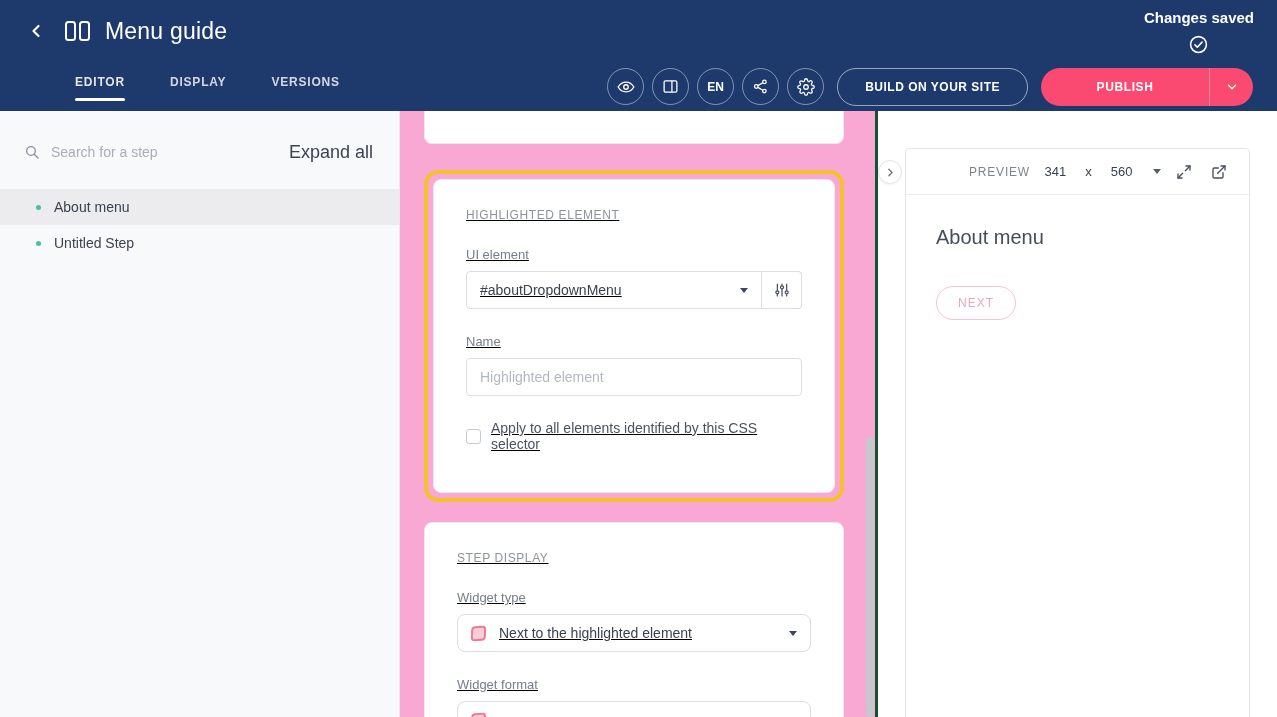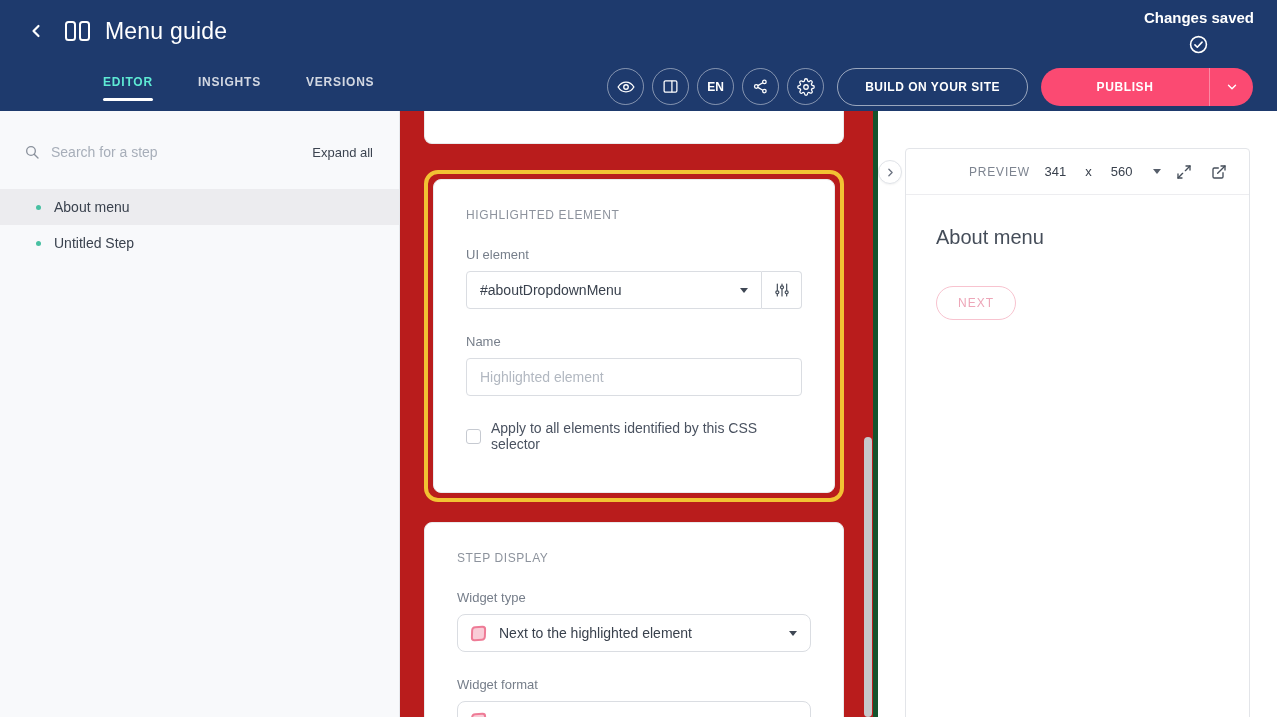--- a/index.html
+++ b/index.html
@@ -12,21 +12,21 @@
   .icon-btn { background:transparent; border:none; cursor:pointer; display:flex; align-items:center; justify-content:center; padding:0; }
   .back-btn { width:26px; height:26px; margin-right:15px; }
   .logo { display:flex; margin-right:13px; }
   .app-title { font-size:23px; font-weight:500; letter-spacing:.2px; color:#fff; }
   .saved { margin-left:auto; display:flex; align-items:center; gap:9px; font-size:15px; font-weight:700;flex-direction:column; }
 
   .hdr-bottom { height:49px; display:flex; align-items:stretch; padding:0 24px; }
   .tabs { display:flex; gap:45px; margin-left:51px; }
   .tab { display:flex; align-items:center; font-size:12px; font-weight:700; letter-spacing:.8px;
     color:rgba(255,255,255,.8); position:relative; padding-bottom:10px; cursor:pointer; text-decoration:none; }
-  .tab.active { color:#5eead4;margin-left:28px; }
+  .tab.active { color:#e5e5e5; }
   .tab.active::after { content:""; position:absolute; left:0; right:0; bottom:10px; height:3px; background:#fff; border-radius:2px; }
   .hdr-actions { margin-left:auto; display:flex; align-items:center; gap:8px; }
   .circle-btn { width:37px; height:37px; border-radius:50%; border:1px solid rgba(255,255,255,.45);
     background:transparent; color:#fff; display:flex; align-items:center; justify-content:center;
     font-size:12px; font-weight:700; cursor:pointer; padding:0; font-family:inherit; }
   .build-btn { height:38px; border-radius:19px; border:1px solid rgba(255,255,255,.55); background:transparent;
     color:#fff; font-size:12px; font-weight:700; letter-spacing:.5px; padding:0 27px; cursor:pointer; margin-left:5px; font-family:inherit; }
   .publish-group { display:flex; height:38px; border-radius:19px; overflow:hidden; background:#fb4a72; margin-left:5px; }
   .publish-main { width:168px; color:#fff; font-weight:700; font-size:12px; letter-spacing:.6px;
     background:transparent; border:none; cursor:pointer; font-family:inherit; }
@@ -34,29 +34,29 @@
     display:flex; align-items:center; justify-content:center; cursor:pointer; }
 
   
   .body-row { display:flex; height:606px; }
 
   
   .sidebar { width:400px; background:#f8f9fb; border-right:1px solid #e7e9ed; padding-top:21px; flex:none; }
   .search-row { display:flex; align-items:center; padding:0 26px 0 24px; height:40px; gap:11px; }
   .search-input { flex:1; border:none; background:transparent; font-size:14px; color:#39404c; outline:none; font-family:inherit; }
   .search-input::placeholder { color:#a7aeb9; }
-  .expand-all { font-size:13px; color:#3c4450; cursor:pointer; white-space:nowrap; }
+  .expand-all { font-size:18px; color:#3c4450; cursor:pointer; white-space:nowrap; }
   .steps { margin-top:17px; list-style:none; }
   .step-item { height:36px; display:flex; align-items:center; gap:13px; padding:0 24px 0 36px;
     font-size:14px; color:#3a424e; cursor:pointer; }
   .step-item.selected { background:#ececef; }
   .step-dot { width:5px; height:5px; border-radius:50%; background:#48c0a2; flex:none; }
 
   
-  .main-wrap { width:478px; background:#b91c1c; border-right:5px solid #14532d; position:relative; overflow:hidden; flex:none; }
+  .main-wrap { width:478px; background:#f9a8d4; border-right:3px solid #14532d; position:relative; overflow:hidden; flex:none;text-decoration:underline; }
   .content-col { width:420px; margin-left:24px; }
   .partial-card { height:33px; border:1px solid #e9eaec; border-top:none; border-radius:0 0 8px 8px; background:#fff; }
   .highlight-ring { margin-top:26px; border:4px solid #f2c233; border-radius:14px; padding:5px; }
   .card { background:#fff; border:1px solid #e9eaec; border-radius:8px; padding:28px 32px 40px; }
   .card2 { margin-top:20px; padding-bottom:26px; }
   .section-title { font-size:12px; color:#8d939d; letter-spacing:.6px; font-weight:400; }
   .field-label { font-size:13px; color:#767e8a; margin:25px 0 9px; }
   .select-row { display:flex; }
   .select { height:38px; border:1px solid #dadde2; border-radius:8px; display:flex; align-items:center;
     padding:0 13px; font-size:14px; color:#39414d; background:#fff; justify-content:space-between; flex:1; cursor:pointer; }
@@ -120,21 +120,21 @@
         <svg width="19" height="19" viewBox="0 0 24 24" fill="none" stroke="#fff" stroke-width="2" stroke-linecap="round" stroke-linejoin="round">
             <circle cx="12" cy="12" r="10"></circle>
             <polyline points="7.5 12.5 10.5 15.5 16.5 9"></polyline>
           </svg>
       </span>
     </div>
   </div>
   <div class="hdr-bottom">
     <nav class="tabs">
       <a class="tab active">EDITOR</a>
-      <a class="tab">INSIGHTS</a>
+      <a class="tab">DISPLAY</a>
       <a class="tab">VERSIONS</a>
     </nav>
     <div class="hdr-actions">
       <button class="circle-btn">
         <span style="display:flex;">
           <svg width="18" height="18" viewBox="0 0 24 24" fill="none" stroke="#fff" stroke-width="1.8">
               <path d="M1.5 12S5.5 5.5 12 5.5 22.5 12 22.5 12 18.5 18.5 12 18.5 1.5 12 1.5 12z"></path>
               <circle cx="12" cy="12" r="3"></circle>
             </svg>
         </span>

